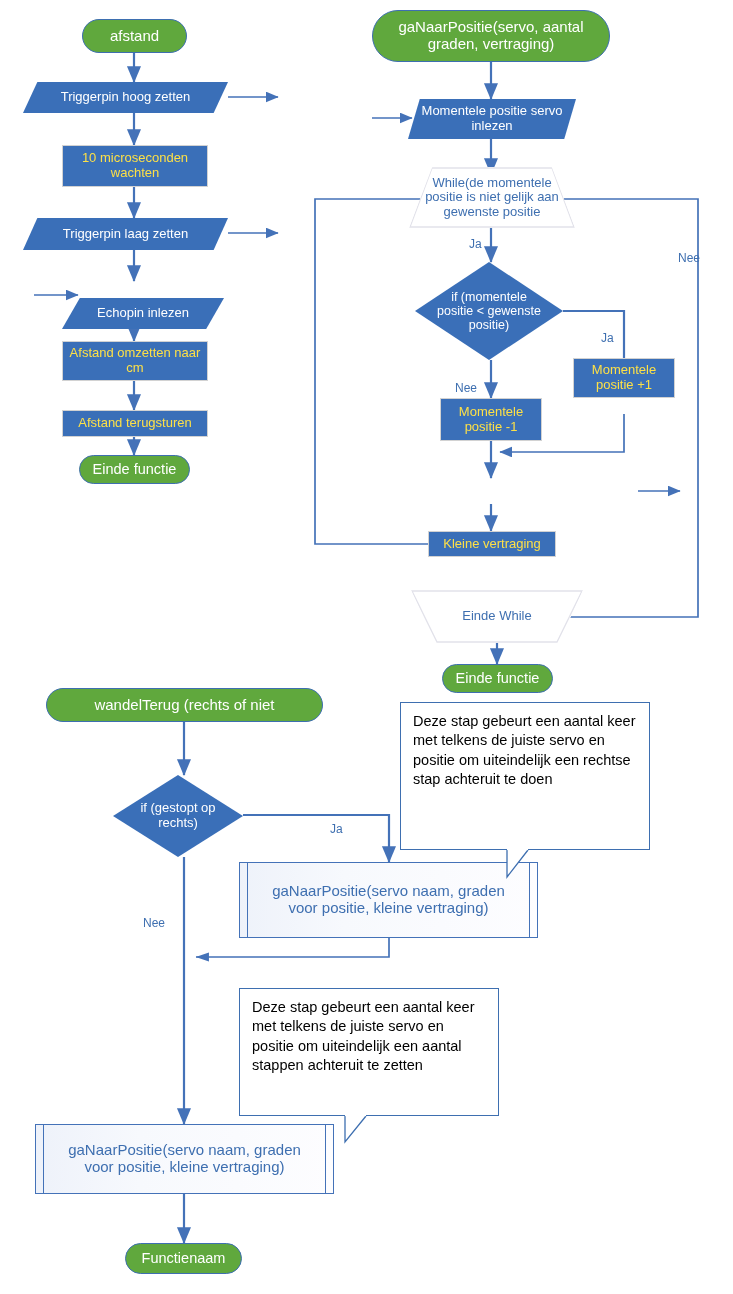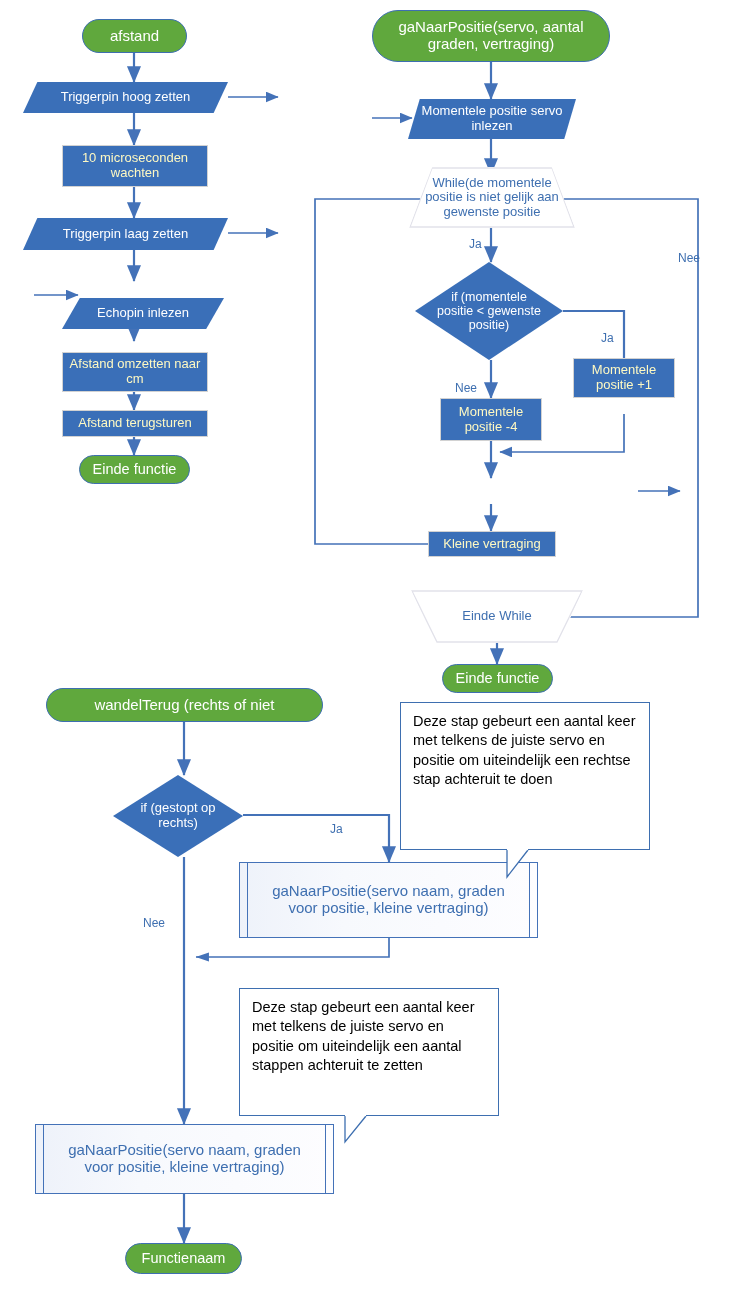--- a/index.html
+++ b/index.html
@@ -39,21 +39,21 @@
     color:#ffffff;
     font-size:15px;
     padding:2px 10px;
   }
   .term.small{font-size:14.5px;}
   .term.wide{font-size:15px;}
   
   .proc{
     background:#3A6FB8;
     border:1.2px solid #d2d2d2;
-    color:#fef9c3;
+    color:#fde047;
     font-size:13px;
     padding:2px 6px;
   }
   
   .io{
     background:#3A6FB8;
     color:#ffffff;
     font-size:13px;
     padding:2px 10px;
     clip-path:polygon(7% 0%,100% 0%,93% 100%,0% 100%);
@@ -199,21 +199,21 @@
   </div>
 
   <div class="node io" style="left:23px;top:218px;width:205px;height:32px;">
     <span>Triggerpin laag zetten</span>
   </div>
 
   <div class="node io narrow" style="left:62px;top:298px;width:162px;height:31px;">
     <span>Echopin inlezen</span>
   </div>
 
-  <div class="node proc" style="left:62px;top:352px;width:146px;height:40px;">
+  <div class="node proc" style="left:62px;top:341px;width:146px;height:40px;">
     <span>Afstand omzetten naar cm</span>
   </div>
 
   <div class="node proc" style="left:62px;top:410px;width:146px;height:27px;">
     <span>Afstand terugsturen</span>
   </div>
 
   <div class="node term small" style="left:79px;top:455px;width:111px;height:29px;">
     <span>Einde functie</span>
   </div>
@@ -235,21 +235,21 @@
 
   <div class="node dec" style="left:415px;top:262px;width:148px;height:98px;">
     <span class="inner">if (momentele positie &lt; gewenste positie)</span>
   </div>
 
   <div class="node proc" style="left:573px;top:358px;width:102px;height:40px;">
     <span>Momentele positie +1</span>
   </div>
 
   <div class="node proc" style="left:440px;top:398px;width:102px;height:43px;">
-    <span>Momentele positie -4</span>
+    <span>Momentele positie -1</span>
   </div>
 
 
   <div class="node proc" style="left:428px;top:531px;width:128px;height:26px;">
     <span>Kleine vertraging</span>
   </div>
 
   <div class="node whilebox trapup" style="left:411px;top:590px;width:172px;height:53px;border:0;">
     <svg class="shapeline" viewBox="0 0 172 53" preserveAspectRatio="none">
       <polygon points="1,1 171,1 146,52 26,52" fill="#ffffff" stroke="#e2e2ea" stroke-width="1.3"></polygon>

